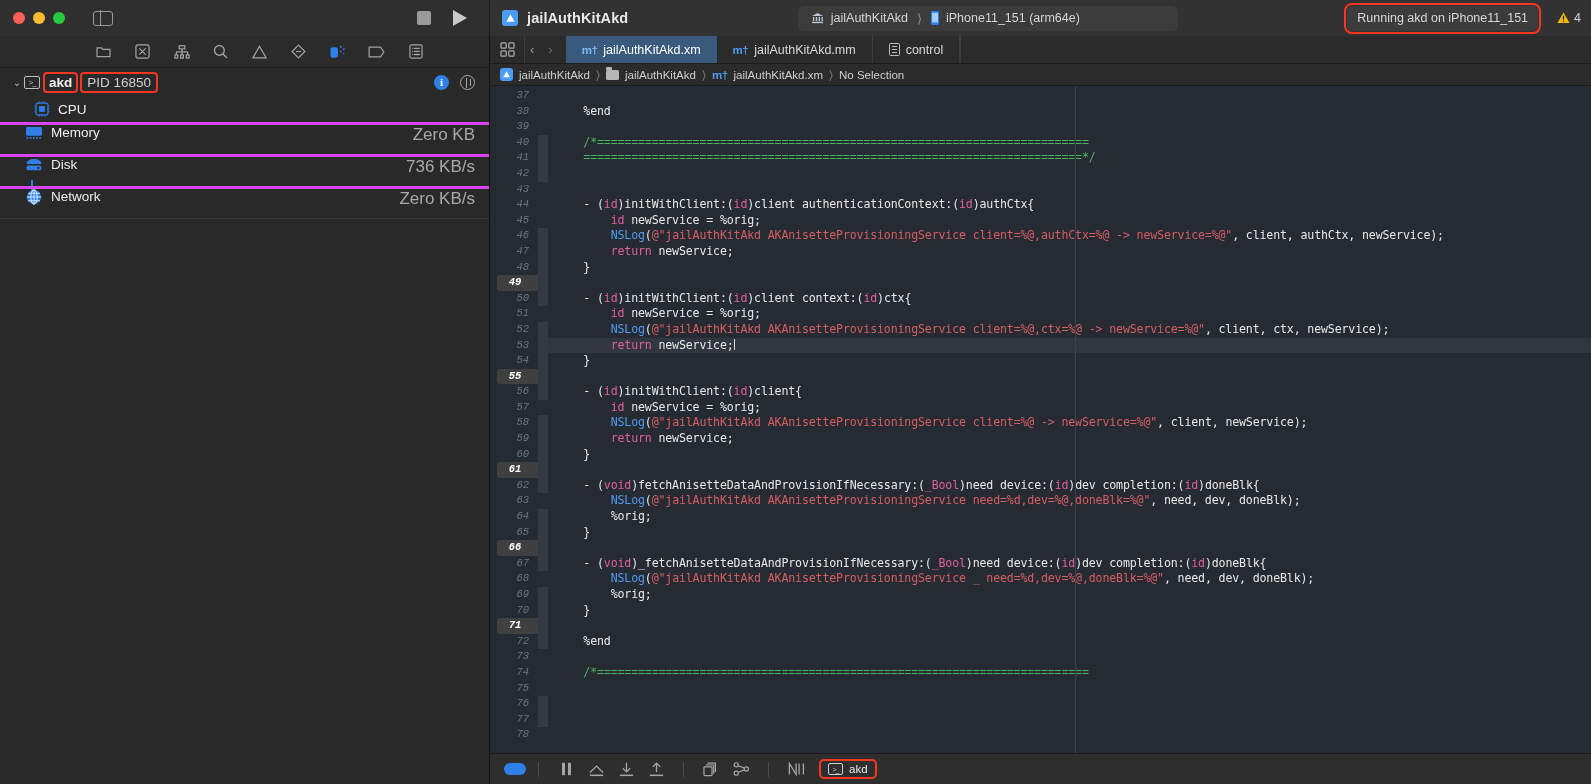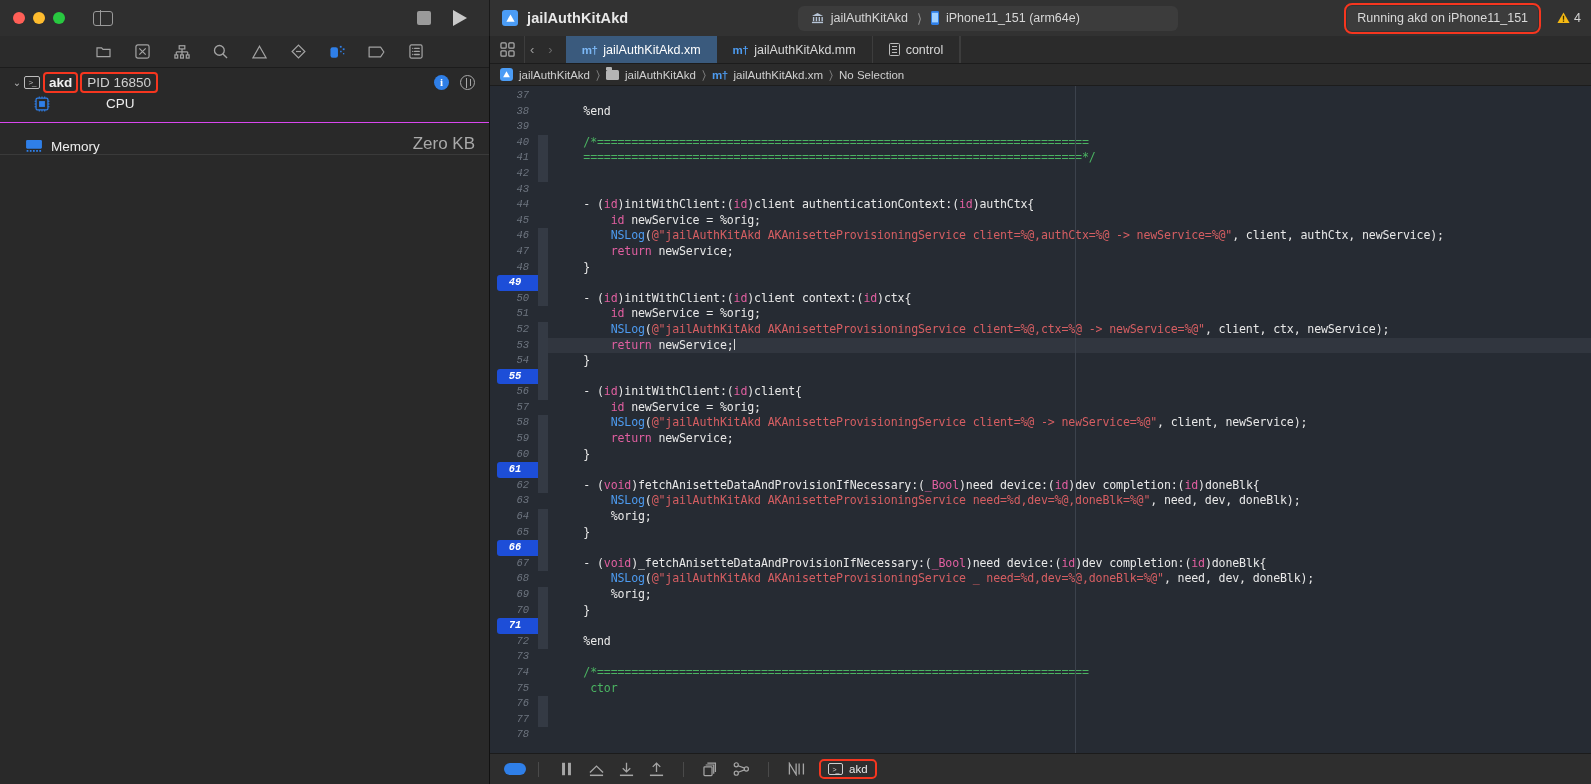--- a/index.html
+++ b/index.html
@@ -54,22 +54,22 @@
   .disclosure{ width:14px;color:#b4b4b4;font-size:10px;display:flex;align-items:center;justify-content:center;flex:none; }
   .term-ic{ width:16px;height:13px;border:1.3px solid #bdbdbd;border-radius:2px;display:flex;align-items:center;justify-content:center;font-size:8px;color:#bdbdbd;margin-right:5px;flex:none;letter-spacing:-1px; }
   .proc-name{ font-size:13.5px; font-weight:bold; color:#f0f0f0; padding:1px 4px; outline:2.5px solid #f6361f; outline-offset:0px; border-radius:2px; }
   .proc-pid{ font-size:13.5px; color:#cfcfcf; padding:1px 5px; margin-left:6px; outline:2.5px solid #f6361f; outline-offset:0px; border-radius:2px; }
   .proc-right{ margin-left:auto; display:flex; align-items:center; gap:11px; }
   .info-ic{ width:15px;height:15px;border-radius:50%;background:#2f7fe8;color:#fff;font-size:11px;font-weight:bold;display:flex;align-items:center;justify-content:center;font-family:"Liberation Serif",serif; }
   .gauge-ic{ width:15px;height:15px;border-radius:50%;border:1.3px solid #a8a8a8;position:relative; }
   .gauge-ic::before{content:"";position:absolute;left:5px;top:2px;width:1.3px;height:10px;background:#a8a8a8;}
   .gauge-ic::after{content:"";position:absolute;left:8.5px;top:3.5px;width:1.3px;height:7px;background:#a8a8a8;}
 
-  .cpu-row{ height:26px; display:flex; padding:0 14px 0 34px;gap:48px; }
-  .gauge-row{ height:32px; display:flex; align-items:flex-end; padding:7px 14px 0 24px; border-top:1px solid #d946ef; position:relative; }
+  .cpu-row{ height:26px; display:flex; align-items:center; padding:0 14px 0 34px; }
+  .gauge-row{ height:32px; display:flex; align-items:flex-start; padding:0 14px 0 24px; border-top:3px solid #d946ef; position:relative; }
   .gauge-row .micon{ width:19px;height:16px;margin-right:8px;display:flex;align-items:center;justify-content:center;color:#2f7fe8;flex:none; }
   .gauge-row .mlabel{ font-size:13.5px; color:#ededed; }
   .gauge-row .mval{ margin-left:auto; font-size:17px; color:#a9a9a9; }
   .tick{ position:absolute; left:31px; bottom:-6px; width:2px; height:12px; background:#2f7fe8; }
   .nav-bottom-line{ border-top:1px solid #3a3a3a; }
 
   
   .editor{ flex:1; display:flex; flex-direction:column; min-width:0; background:#292929; }
   .tabbar{ height:28px; display:flex; align-items:stretch; background:#2b2b2b; border-bottom:1px solid #1c1c1c; }
   .tb-ic{ width:34px; display:flex; align-items:center; justify-content:center; color:#acacac; }
@@ -92,21 +92,21 @@
   .code-wrap{ flex:1; position:relative; background:#262b33; overflow:hidden; display:flex; }
   .gutter{ width:48px; flex:0 0 48px; background:#262b33; padding-top:2px;font-style:italic; }
   .foldbar{ width:10px; flex:0 0 10px; background:#262b33; padding-top:2px; position:relative; }
   .codecol{ flex:1; position:relative; padding-top:2px; overflow:hidden; }
   .pageguide{ position:absolute; top:0; bottom:0; left:527px; width:1px; background:#3c424c; }
 
   .ln{ height:15.6px; line-height:15.6px; text-align:right; padding-right:9px; font-size:10.5px;
        color:#6d747f; font-family:"Liberation Mono", monospace; position:relative; }
   .ln.bp span{
       position:absolute; right:-1px; top:0px; height:15.6px; line-height:15.6px; width:42px;
-      background:#1d4ed8; color:#fff; font-weight:bold; text-align:center; padding-right:6px;
+      background:#404040; color:#fff; font-weight:bold; text-align:center; padding-right:6px;
       border-radius:3px 0 0 3px;
   }
   .ln.bp span::after{
       content:""; position:absolute; right:-7px; top:0; width:0; height:0;
       border-left:7px solid #3c8ff0; border-top:7.8px solid transparent; border-bottom:7.8px solid transparent;
   }
   .fold{ height:15.6px; }
   .fold.on{ background:#343a44; }
   .cl{ height:15.6px; line-height:15.6px; font-size:11.6px; font-family:"DejaVu Sans Mono", monospace;
        white-space:pre; color:#e8e8e8; padding-left:8px; letter-spacing:-.15px; }
@@ -281,21 +281,44 @@
               <rect x="8.4" y="11.8" width="1.9" height="1.9" fill="#2f7fe8"></rect>
               <rect x="11.8" y="11.8" width="1.9" height="1.9" fill="#2f7fe8"></rect>
               <rect x="15.2" y="11.8" width="1.9" height="1.9" fill="#2f7fe8"></rect>
             </svg>
         </div>
         <span class="mlabel">Memory</span>
         <span class="mval">Zero KB</span>
       </div>
 
 
-
+      <div class="gauge-row">
+        <div class="micon">
+          <svg width="18" height="14" viewBox="0 0 19 15">
+              <path d="M1.6 6.4C1.6 3.4 4.6 1.2 9.5 1.2s7.9 2.2 7.9 5.2Z" fill="#2f7fe8"></path>
+              <rect x="1.6" y="8" width="15.8" height="5.2" rx="1.8" fill="#2f7fe8"></rect>
+              <circle cx="14.2" cy="10.6" r="1.2" fill="#262626"></circle>
+            </svg>
+        </div>
+        <span class="mlabel">Disk</span>
+        <span class="mval">736 KB/s</span>
+        <div class="tick"></div>
+      </div>
+
+      <div class="gauge-row">
+        <div class="micon">
+          <svg width="16" height="16" viewBox="0 0 17 17">
+              <circle cx="8.5" cy="8.5" r="7.6" fill="#2f7fe8"></circle>
+              <ellipse cx="8.5" cy="8.5" rx="3.4" ry="7.6" fill="none" stroke="#cfe6ff" stroke-width="1.1"></ellipse>
+              <path d="M.9 8.5h15.2M2.2 4.6h12.6M2.2 12.4h12.6M8.5.9v15.2" stroke="#cfe6ff" stroke-width="1.1"></path>
+            </svg>
+        </div>
+        <span class="mlabel">Network</span>
+        <span class="mval">Zero KB/s</span>
+      </div>
 
 
       <div class="nav-bottom-line"></div>
     </div>
 
     <div class="editor">
 
       <div class="tabbar">
         <div class="tb-ic">
           <svg width="15" height="15" viewBox="0 0 16 16">
@@ -478,21 +501,20 @@
             <div class="cl">    }</div>
             <div class="cl">&nbsp;</div>
             <div class="cl">    - (<span class="kw">void</span>)_fetchAnisetteDataAndProvisionIfNecessary:(<span class="kw">_Bool</span>)need device:(<span class="kw">id</span>)dev completion:(<span class="kw">id</span>)doneBlk{</div>
             <div class="cl">        <span class="fn">NSLog</span>(<span class="str">@"jailAuthKitAkd AKAnisetteProvisioningService _ need=%d,dev=%@,doneBlk=%@"</span>, need, dev, doneBlk);</div>
             <div class="cl">        %orig;</div>
             <div class="cl">    }</div>
             <div class="cl">&nbsp;</div>
             <div class="cl">    %end</div>
             <div class="cl">&nbsp;</div>
             <div class="cl">    <span class="cmt">/*========================================================================</span></div>
-            <div class="cl">    <span class="cmt"> ctor</span></div>
             <div class="cl">&nbsp;</div>
           </div>
       </div>
 
       <div class="debugbar">
         <div class="pill-blue"></div>
         <div class="dsep"></div>
         <div class="dic">
           <svg width="13" height="14" viewBox="0 0 14 15">
               <rect x="2.2" y=".8" width="3.2" height="13.4" fill="currentColor"></rect>

